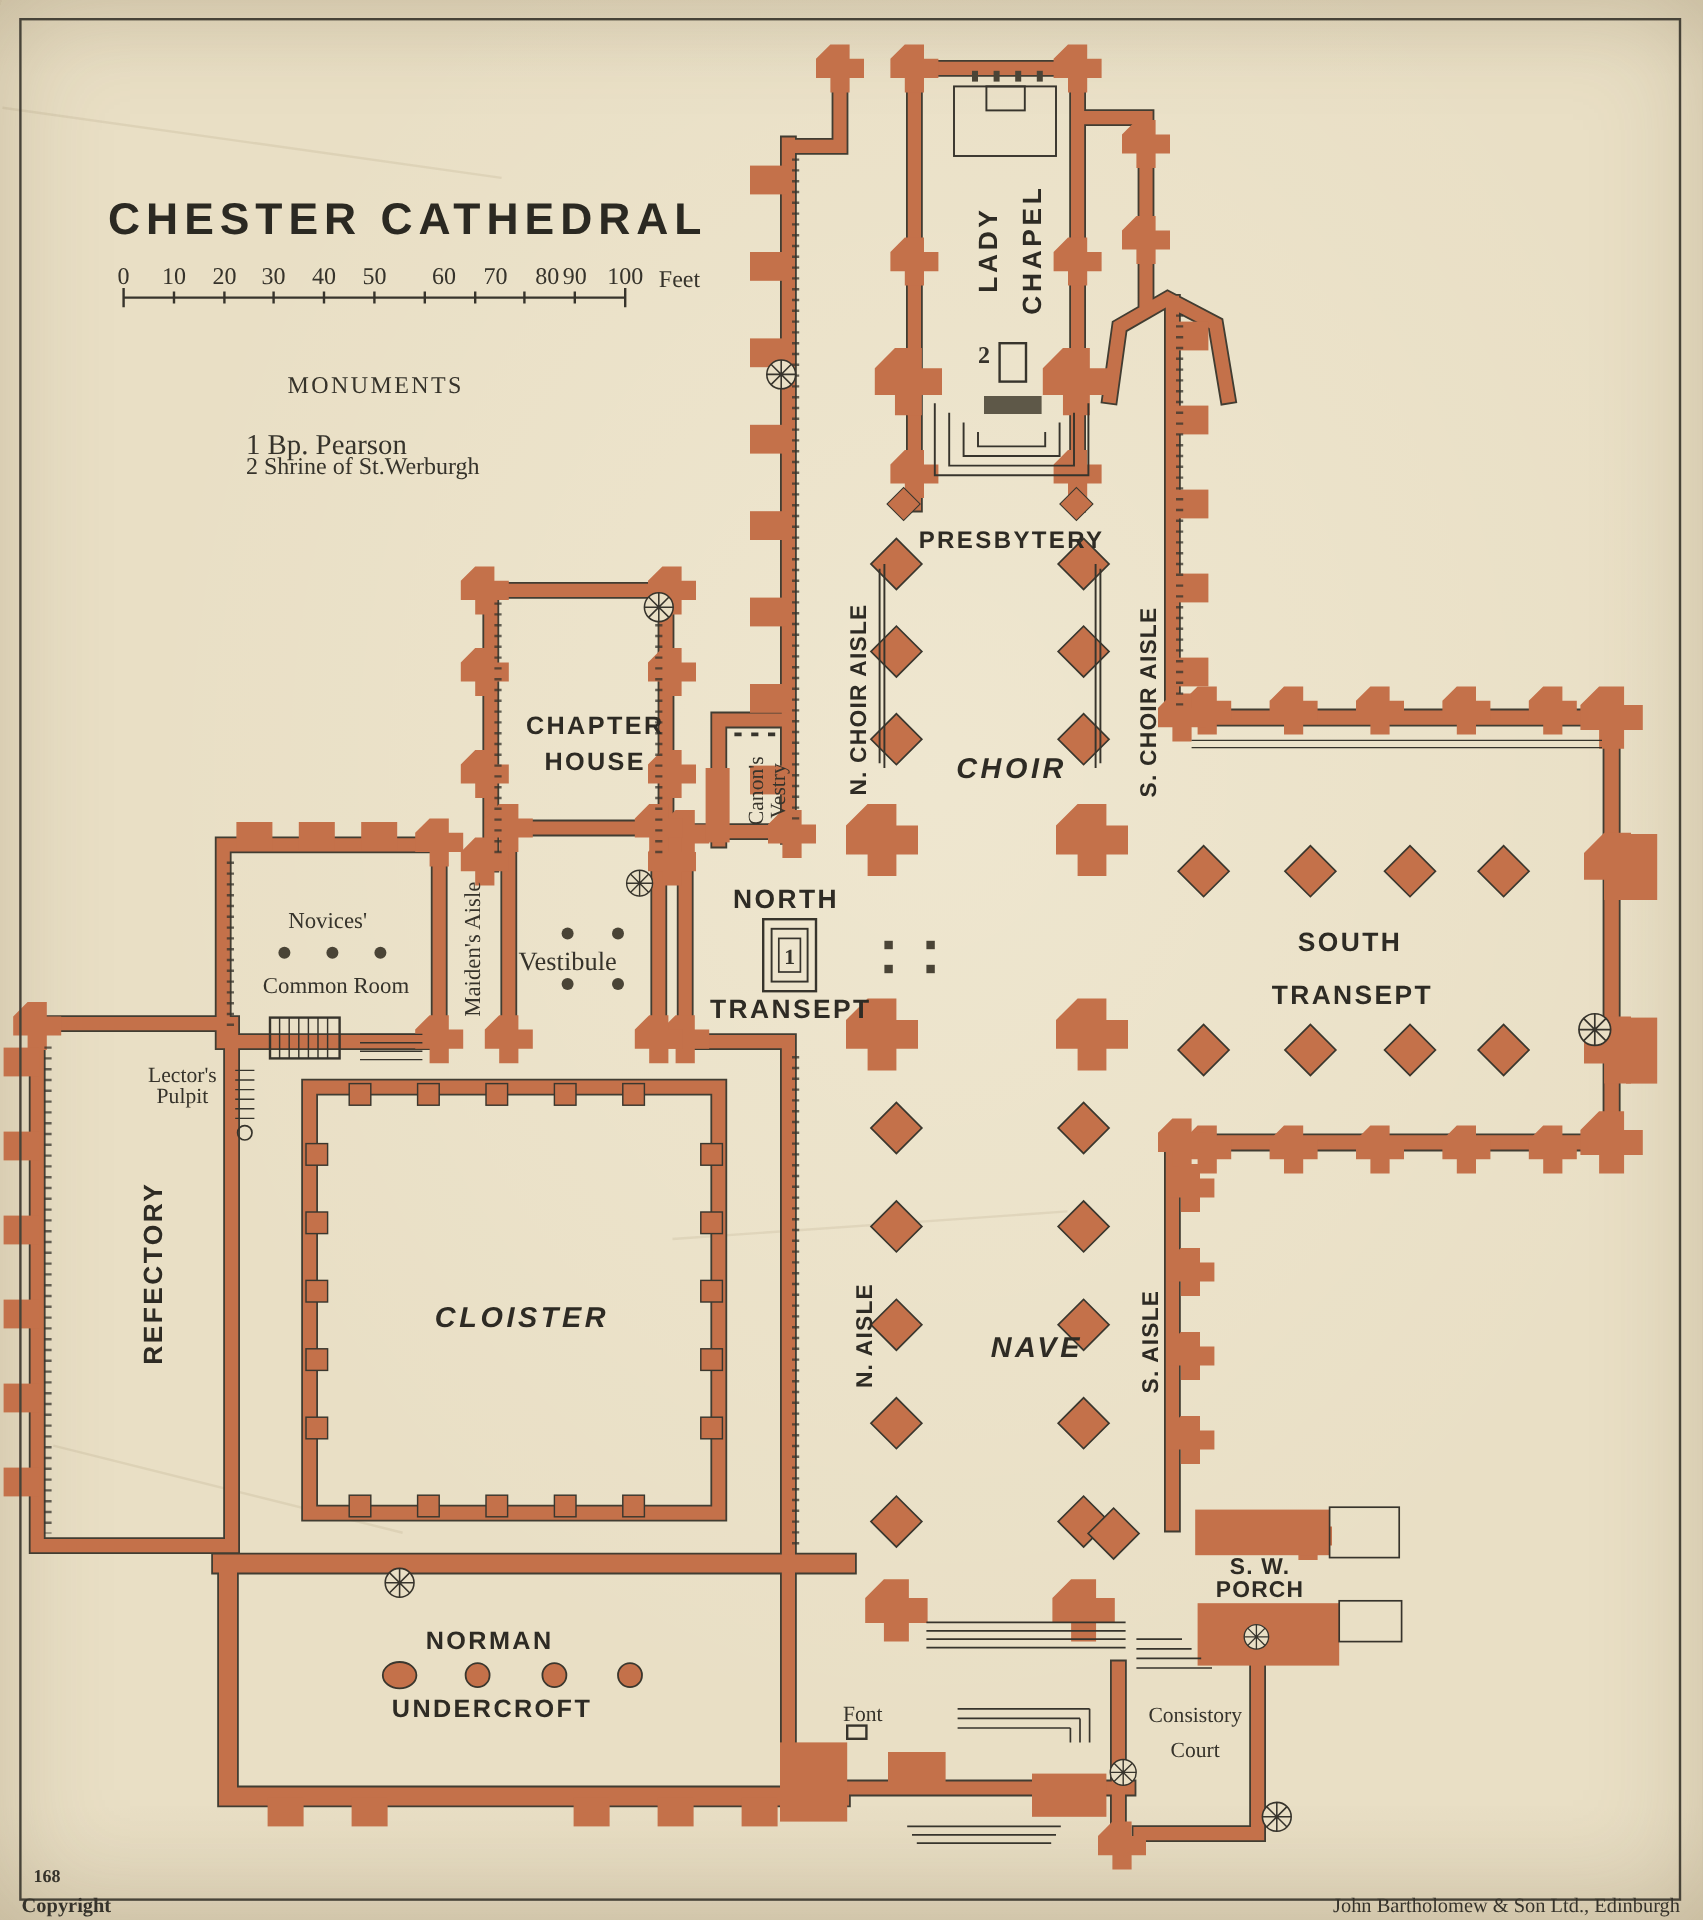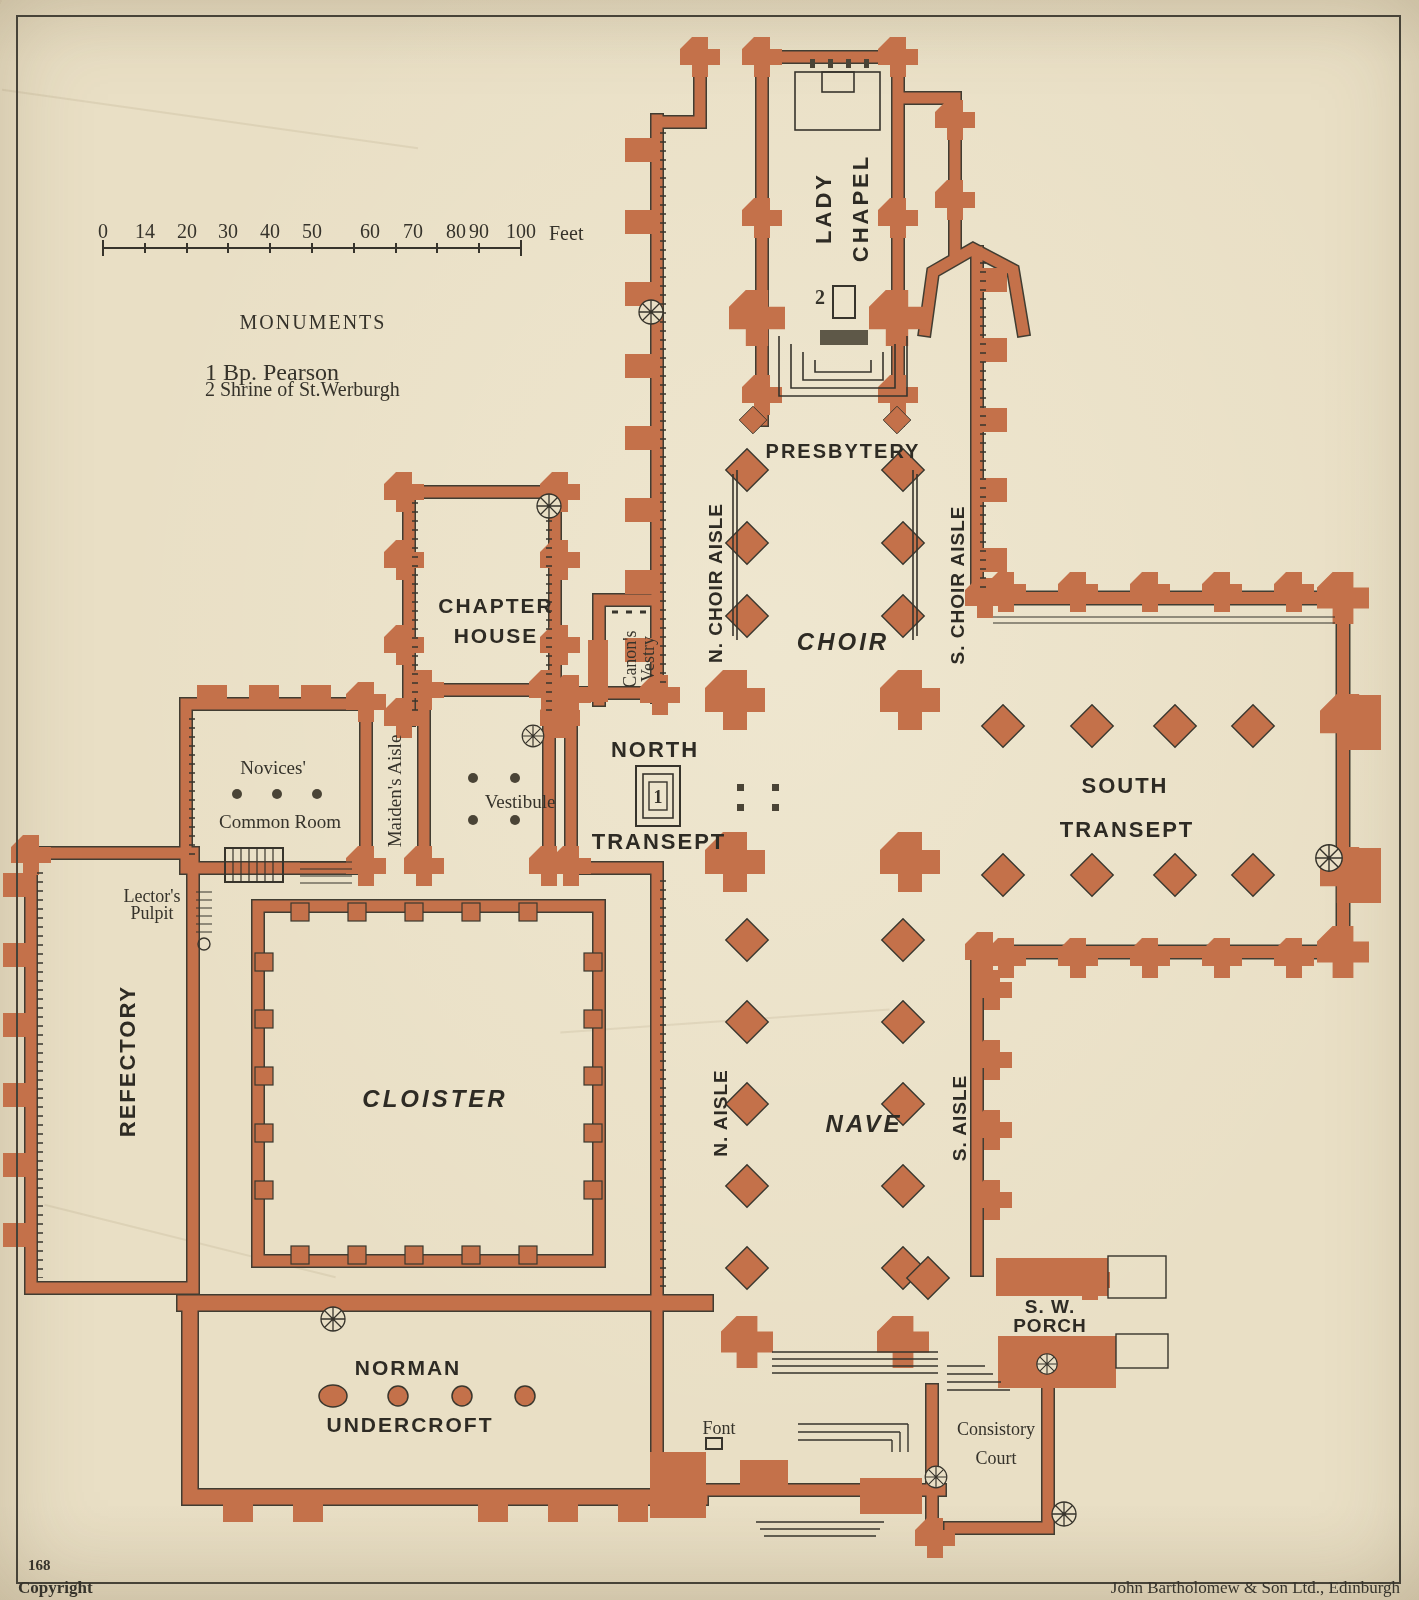--- a/index.html
+++ b/index.html
@@ -299,24 +299,25 @@
 
     <g stroke="#37342c" stroke-width="2" fill="none">
       <path d="M103,248 H521"></path>
       <path d="M103,240 V256 M521,240 V256"></path>
       <path d="M145,243 V253 M187,243 V253 M228,243 V253 M270,243 V253 M312,243 V253 M354,243 V253 M396,243 V253 M437,243 V253 M479,243 V253"></path>
     </g>
   </svg>
 
   <div id="frame"></div>
 
+  <div class="lbl sans" style="left:90px;top:183px;transform:translate(0,-50%);font-size:37px;letter-spacing:5px;color:#2b2922;">CHESTER CATHEDRAL</div>
 
   <div>
     <span class="lbl serif" style="left:103px;top:231px;font-size:20px;">0</span>
-    <span class="lbl serif" style="left:145px;top:231px;font-size:20px;">14</span>
+    <span class="lbl serif" style="left:145px;top:231px;font-size:20px;">10</span>
     <span class="lbl serif" style="left:187px;top:231px;font-size:20px;">20</span>
     <span class="lbl serif" style="left:228px;top:231px;font-size:20px;">30</span>
     <span class="lbl serif" style="left:270px;top:231px;font-size:20px;">40</span>
     <span class="lbl serif" style="left:312px;top:231px;font-size:20px;">50</span>
     <span class="lbl serif" style="left:370px;top:231px;font-size:20px;">60</span>
     <span class="lbl serif" style="left:396px;top:231px;font-size:20px;margin-left:17px;">70</span>
     <span class="lbl serif" style="left:456px;top:231px;font-size:20px;">80</span>
     <span class="lbl serif" style="left:479px;top:231px;font-size:20px;">90</span>
     <span class="lbl serif" style="left:521px;top:231px;font-size:20px;">100</span>
     <span class="lbl serif" style="left:549px;top:233px;transform:translate(0,-50%);font-size:20px;">Feet</span>
@@ -348,21 +349,21 @@
     <span style="display:block;">Vestry</span>
   </div>
   <div class="lbl sans" style="left:655px;top:750px;font-size:22px;letter-spacing:2px;">NORTH</div>
   <div class="lbl serif" style="left:658px;top:797px;font-size:18px;font-weight:700;">1</div>
   <div class="lbl sans" style="left:659px;top:842px;font-size:22px;letter-spacing:2px;">TRANSEPT</div>
   <div class="lbl sans" style="left:1125px;top:786px;font-size:22px;letter-spacing:2px;">SOUTH</div>
   <div class="lbl sans" style="left:1127px;top:830px;font-size:22px;letter-spacing:2px;">TRANSEPT</div>
   <div class="lbl serif" style="left:273px;top:768px;font-size:19px;">Novices'</div>
   <div class="lbl serif" style="left:280px;top:822px;font-size:19px;">Common Room</div>
   <div class="lbl serif v" style="left:395px;top:791px;font-size:19px;">Maiden's Aisle</div>
-  <div class="lbl serif" style="left:520px;top:802px;font-size:19px;">Vestibule</div>
+  <div class="lbl serif" style="left:473px;top:802px;font-size:22px;">Vestibule</div>
   <div class="lbl serif" style="left:152px;top:905px;font-size:18px;line-height:0.95;">
     <span style="display:block;">Lector's</span>
     <span style="display:block;">Pulpit</span>
   </div>
   <div class="lbl sans v" style="left:128px;top:1061px;font-size:22px;letter-spacing:2px;">REFECTORY</div>
   <div class="lbl sans big" style="left:435px;top:1099px;">CLOISTER</div>
   <div class="lbl sans v" style="left:721px;top:1113px;font-size:19px;letter-spacing:1px;">N. AISLE</div>
   <div class="lbl sans big" style="left:864px;top:1124px;">NAVE</div>
   <div class="lbl sans v" style="left:960px;top:1118px;font-size:19px;letter-spacing:1px;">S. AISLE</div>
   <div class="lbl sans" style="left:408px;top:1368px;font-size:21px;letter-spacing:2px;">NORMAN</div>

